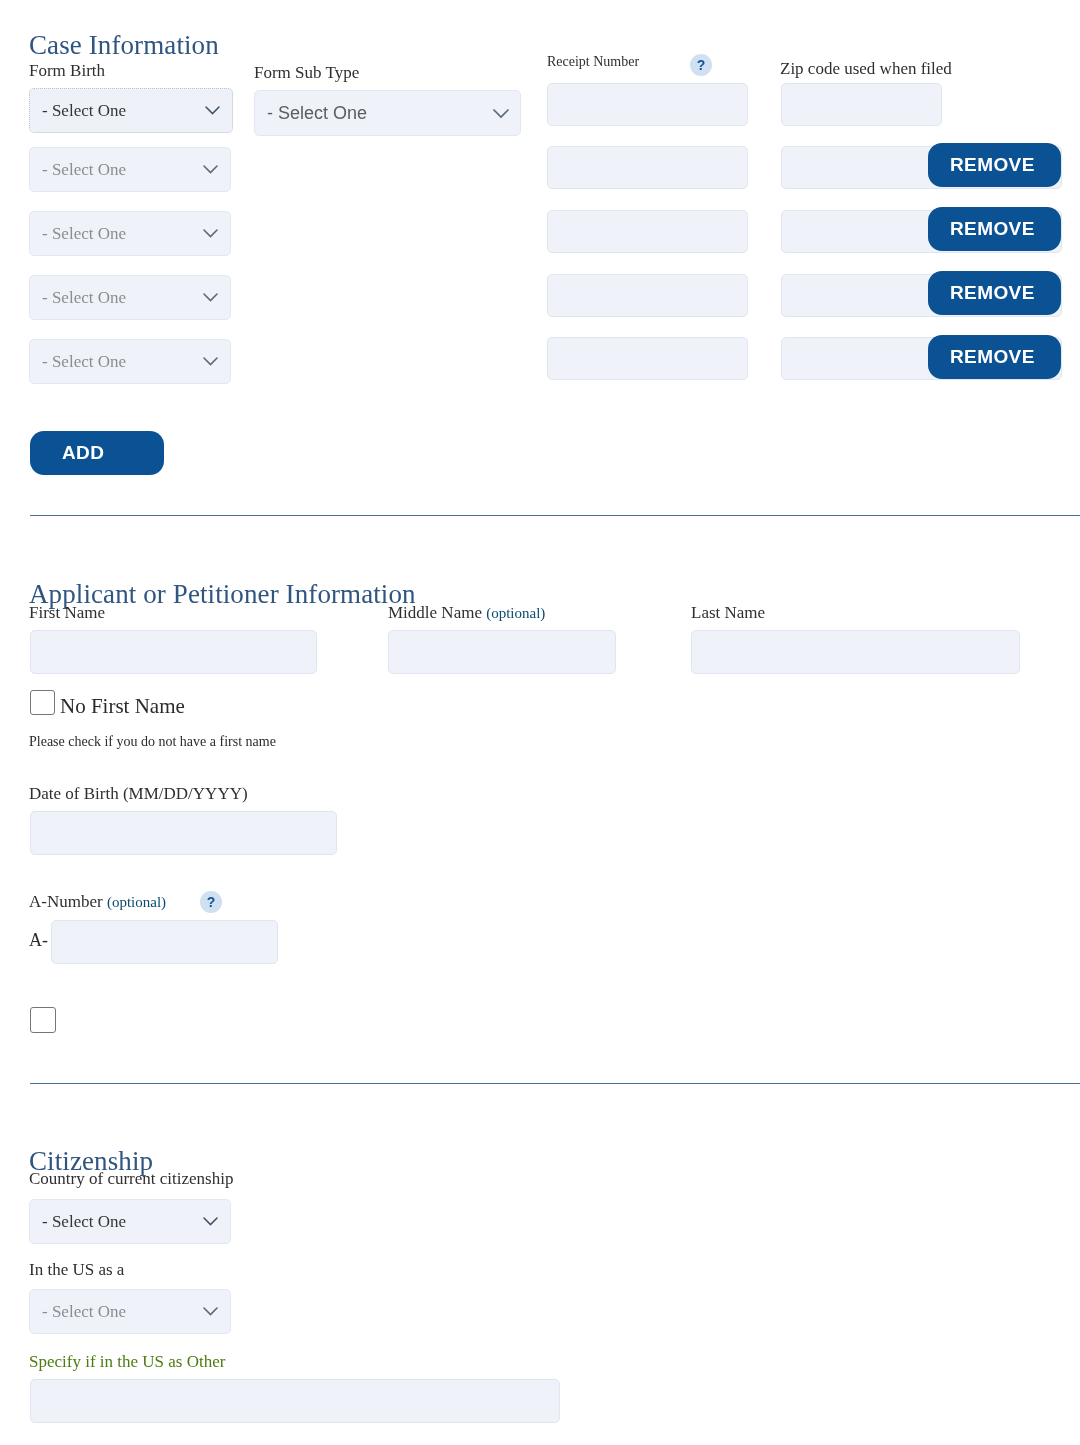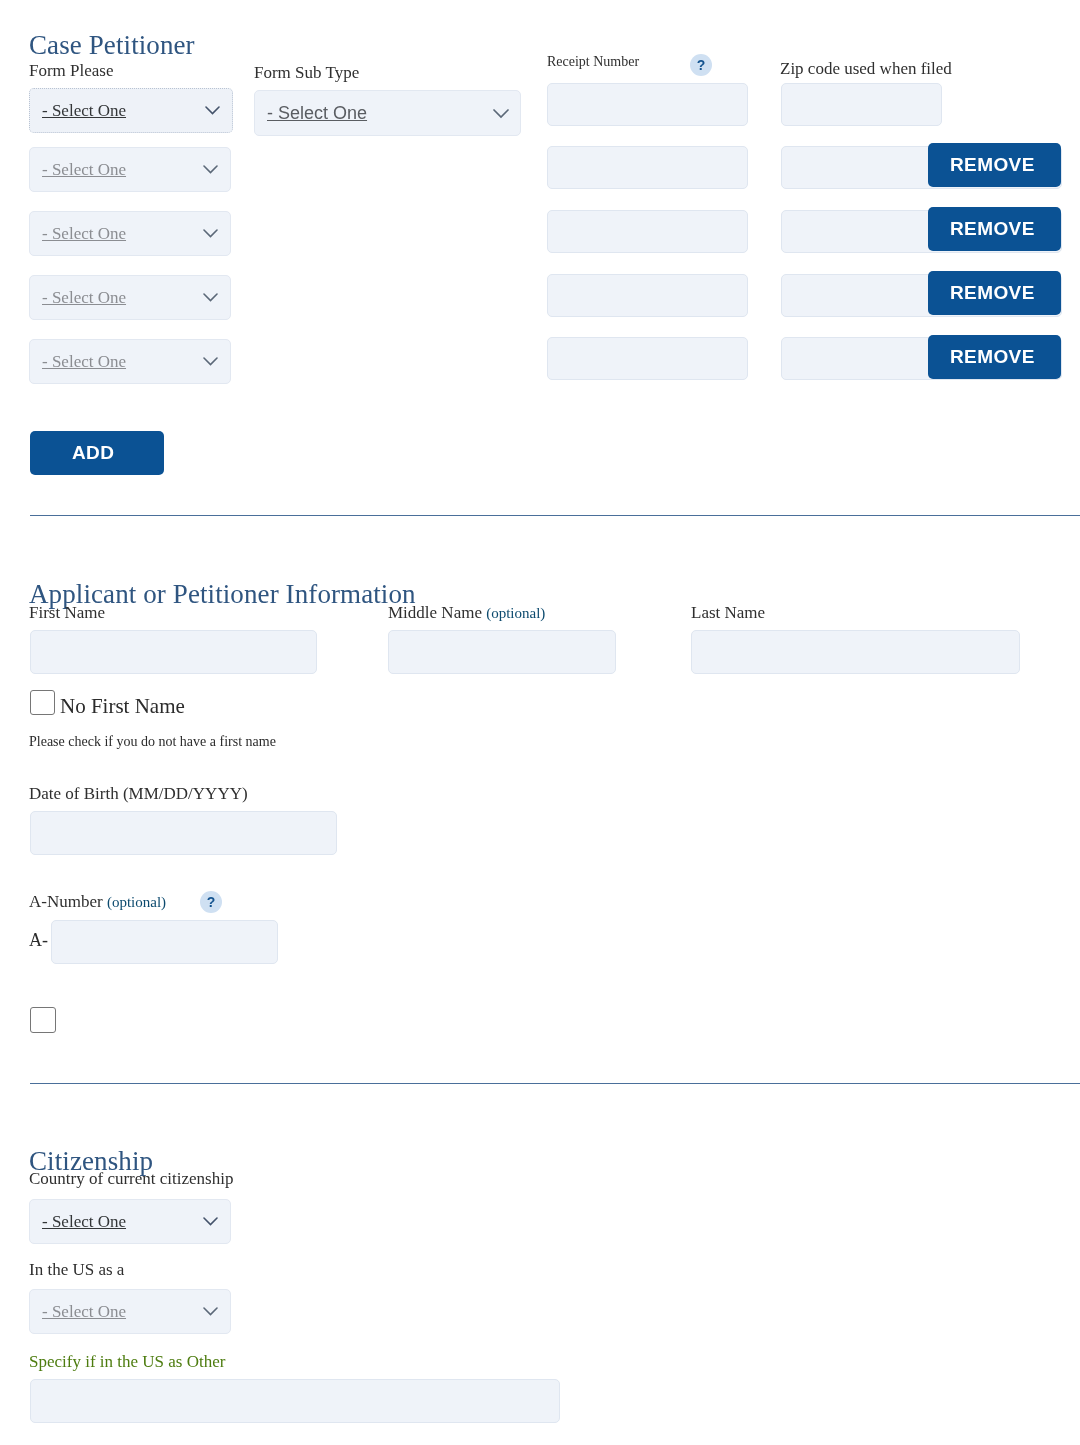--- a/index.html
+++ b/index.html
@@ -78,21 +78,20 @@
   .select-wrap.focused {
     border: 1px dotted #b9c3d2;
     background: #eef2f8;
   }
   .select-wrap .sel-text {
     flex: 1;
     font-family: "Liberation Serif", "DejaVu Serif", serif;
     font-size: 17px;
     color: #8b8d92;
     white-space: nowrap;
-    text-decoration: underline;
   }
   .select-wrap.dark .sel-text { color: #333638; }
   .select-wrap.sans .sel-text {
     font-family: "Liberation Sans", "DejaVu Sans", sans-serif;
     font-size: 18px;
     color: #5a5d62;
   }
   .chev {
     width: 15px;
     height: 9px;
@@ -101,30 +100,30 @@
   }
   .chev svg { display: block; }
 
   
   .btn {
     position: absolute;
     box-sizing: border-box;
     background: #0b5294;
     color: #ffffff;
     border: none;
-    border-radius: 5px;
+    border-radius: 14px;
     font-family: "Liberation Sans", "DejaVu Sans", sans-serif;
     font-size: 19px;
     font-weight: 700;
     letter-spacing: 0.4px;
     display: flex;
     align-items: center;
     cursor: pointer;
   }
-  .btn.add { justify-content: flex-start; padding-left: 42px; }
+  .btn.add { justify-content: flex-start; padding-left: 32px; }
   .btn.remove { justify-content: flex-start; padding-left: 22px; }
 
   
   .help-icon {
     position: absolute;
     width: 22px;
     height: 22px;
     border-radius: 50%;
     background: #cfe0f2;
     color: #13538f;
@@ -177,23 +176,23 @@
     font-family: "Liberation Serif", "DejaVu Serif", serif;
     font-size: 18px;
     color: #2b2b2b;
   }
 </style>
 </head>
 <body>
 
 <div class="page">
 
-  <h2 class="section-heading" style="left:29px; top:8px;">Case Petitioner</h2>
-
-  <div class="field-label" style="left:29px; top:61px;">Form Please</div>
+  <h2 class="section-heading" style="left:29px; top:8px;">Case Information</h2>
+
+  <div class="field-label" style="left:29px; top:61px;">Form Birth</div>
 
   <div class="field-label" style="left:254px; top:63px;">Form Sub Type</div>
 
   <div class="field-label" style="left:547px; top:54px; font-size:14px;">Receipt Number</div>
 
   <div class="help-icon" style="left:690px; top:54px;">?</div>
 
   <div class="field-label" style="left:780px; top:59px;">Zip code used when filed</div>
 
   <div class="select-wrap focused dark" style="left:29px; top:88px; width:204px; height:45px;">

